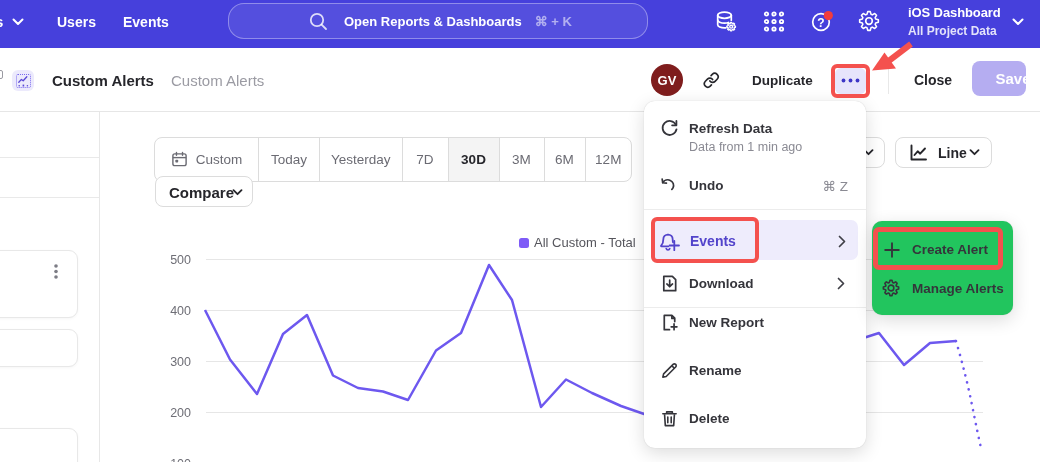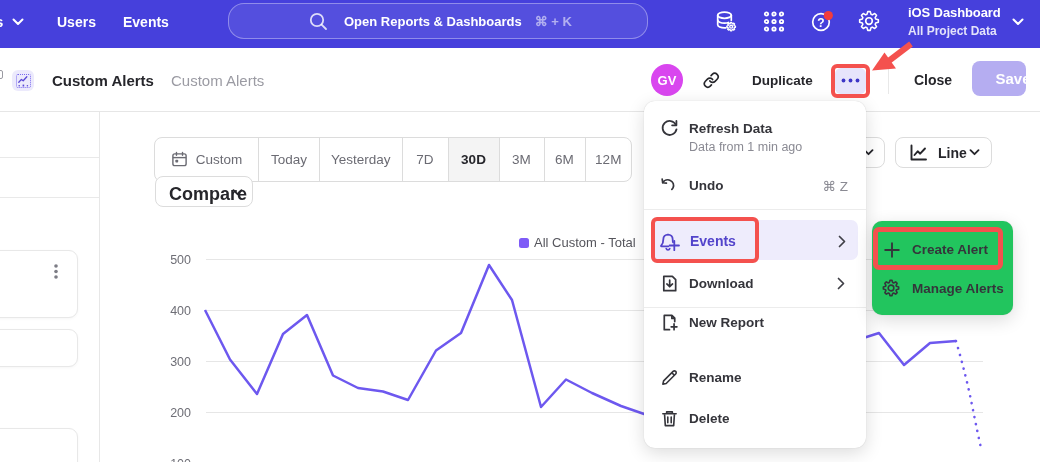--- a/index.html
+++ b/index.html
@@ -114,21 +114,21 @@
 <div class="abs" style="left:15.5px; top:73.5px; width:15px; height:14.5px; border:1.2px dotted #7b6bf0; border-radius:2px;"></div>
 <svg class="abs" style="left:17.5px; top:75.5px;" width="11" height="11" viewBox="0 0 11 11">
   <path d="M0.8 6.2 L3.4 3.4 L5.2 4.8 L8.8 0.8" stroke="#5a49d6" stroke-width="1.3" fill="none" stroke-linecap="round" stroke-linejoin="round"></path>
   <circle cx="1.2" cy="9.8" r="0.8" fill="#5a49d6"></circle>
   <rect x="4.6" y="8.6" width="1.6" height="1.9" fill="#5a49d6"></rect>
   <circle cx="9.4" cy="9.8" r="0.8" fill="#5a49d6"></circle>
 </svg>
 <div class="abs" style="left:52px; top:72px; font-size:15px; font-weight:700; color:#26262b;">Custom Alerts</div>
 <div class="abs" style="left:171px; top:72px; font-size:15px; color:#9b9ba3;">Custom Alerts</div>
 
-<div class="abs" style="left:651px; top:64px; width:32px; height:32px; border-radius:50%; background:#d946ef; color:#fff; font-size:13px; font-weight:700; display:flex; align-items:center; justify-content:center;">GV</div>
+<div class="abs" style="left:651px; top:64px; width:32px; height:32px; border-radius:50%; background:#7f1d1d; color:#fff; font-size:13px; font-weight:700; display:flex; align-items:center; justify-content:center;">GV</div>
 
 <svg class="abs" style="left:703px; top:72px;" width="16.5" height="16.5" viewBox="0 0 24 24">
   <g stroke="#26262b" stroke-width="2.4" fill="none" stroke-linecap="round" stroke-linejoin="round">
     <path d="M10 13 a5 5 0 0 0 7.54 0.54 l3 -3 a5 5 0 0 0 -7.07 -7.07 l-1.72 1.71"></path>
     <path d="M14 11 a5 5 0 0 0 -7.54 -0.54 l-3 3 a5 5 0 0 0 7.07 7.07 l1.71 -1.71"></path>
   </g>
 </svg>
 
 <div class="abs" style="left:752px; top:73px; font-size:13.5px; font-weight:700; color:#26262b;">Duplicate</div>
 
@@ -184,21 +184,21 @@
   <svg style="position:absolute; left:13px; top:6px;" width="19" height="18" viewBox="0 0 19 18">
     <path d="M2.5 1.5 V15.5 H17" stroke="#26262b" stroke-width="1.9" fill="none" stroke-linecap="round" stroke-linejoin="round"></path>
     <path d="M5.5 11 L8.7 7.3 L11.2 9.7 L16 4.5" stroke="#26262b" stroke-width="1.9" fill="none" stroke-linecap="round" stroke-linejoin="round"></path>
   </svg>
   <span style="position:absolute; left:42px; top:7px;">Line</span>
   <svg style="position:absolute; right:11px;" width="11" height="7" viewBox="0 0 11 7">
       <path d="M1.5 1.2 L5.5 5.2 L9.5 1.2" stroke="#26262b" stroke-width="1.8" fill="none" stroke-linecap="round" stroke-linejoin="round"></path>
     </svg>
 </div>
 
-<div class="btn" style="left:155px; top:176px; width:98px; font-size:18px;">
+<div class="btn" style="left:155px; top:176px; width:98px; font-size:15px;">
   <span style="position:absolute; left:13px; top:7px;">Compare</span>
   <svg style="position:absolute; left:76px; top:12px;" width="11" height="7" viewBox="0 0 11 7">
       <path d="M1.5 1.2 L5.5 5.2 L9.5 1.2" stroke="#26262b" stroke-width="1.8" fill="none" stroke-linecap="round" stroke-linejoin="round"></path>
     </svg>
 </div>
 
 <div class="abs" style="left:519px; top:238px; width:10px; height:10px; border-radius:2.5px; background:#7e5bf7;"></div>
 <div class="abs" style="left:534px; top:235px; font-size:13px; color:#55555c;">All Custom - Total</div>
 
 <svg class="abs" style="left:100px; top:225px;" width="940" height="237" viewBox="0 0 940 237">
@@ -261,21 +261,21 @@
   </div>
   <div class="msep" style="top:206px;"></div>
   <div class="mi" style="top:212px; height:19px;">
     <svg class="icon" viewBox="0 0 20 20" width="19" height="19">
       <path d="M15.5 9 V5.5 L12.5 2.5 H4.5 V17.5 H10" stroke="#35353b" stroke-width="1.8" fill="none" stroke-linejoin="round" stroke-linecap="round"></path>
       <path d="M12.5 2.5 V5.7 H15.5" stroke="#35353b" stroke-width="1.8" fill="none" stroke-linejoin="round"></path>
       <path d="M14.8 11.5 V17.5 M11.8 14.5 H17.8" stroke="#35353b" stroke-width="1.8" stroke-linecap="round"></path>
     </svg>
     <span class="lbl">New Report</span>
   </div>
-  <div class="mi" style="top:267px; height:19px;">
+  <div class="mi" style="top:260px; height:19px;">
     <svg class="icon" viewBox="0 0 20 20" width="19" height="19">
       <path d="M3 17 L3.8 13.6 L13.8 3.6 C14.5 2.9 15.8 2.9 16.5 3.6 C17.2 4.3 17.2 5.6 16.5 6.3 L6.5 16.3 L3 17 Z" stroke="#35353b" stroke-width="1.7" fill="none" stroke-linejoin="round"></path>
       <path d="M12.5 5 L15.2 7.7" stroke="#35353b" stroke-width="1.7"></path>
     </svg>
     <span class="lbl">Rename</span>
   </div>
   <div class="mi" style="top:308px; height:19px;">
     <svg class="icon" viewBox="0 0 20 20" width="19" height="19">
       <path d="M3 5 H17 M7 5 V3 H13 V5" stroke="#35353b" stroke-width="1.7" fill="none" stroke-linejoin="round" stroke-linecap="round"></path>
       <path d="M4.8 5.5 L5.6 17.5 H14.4 L15.2 5.5" stroke="#35353b" stroke-width="1.7" fill="none" stroke-linejoin="round"></path>

